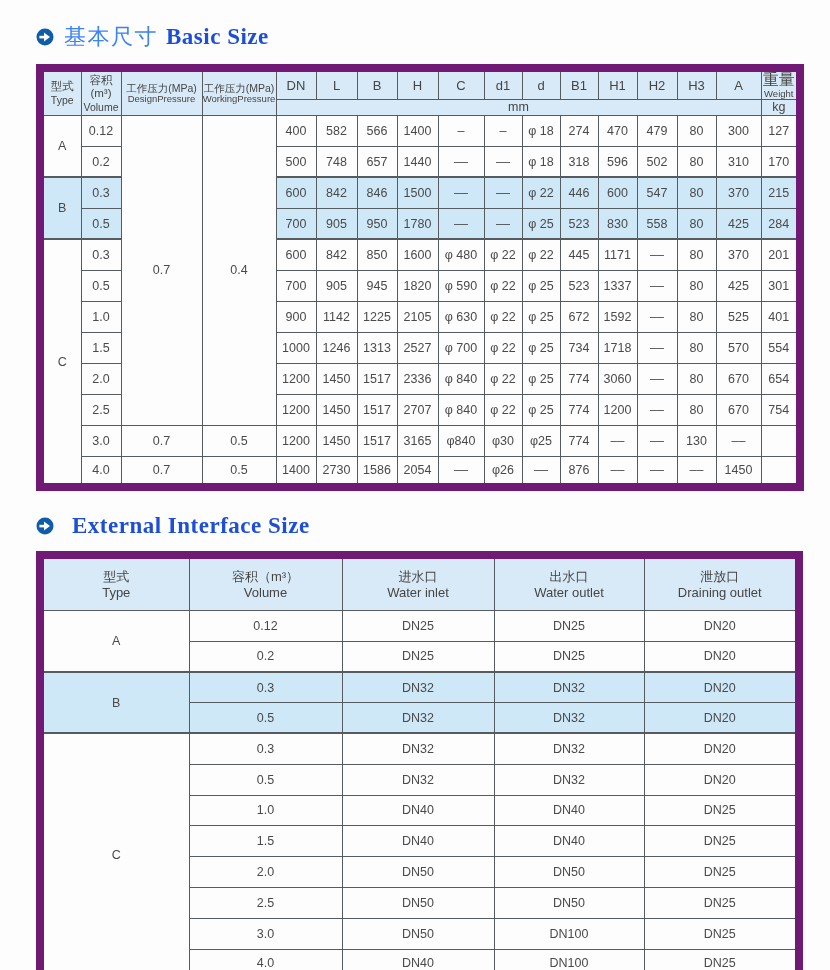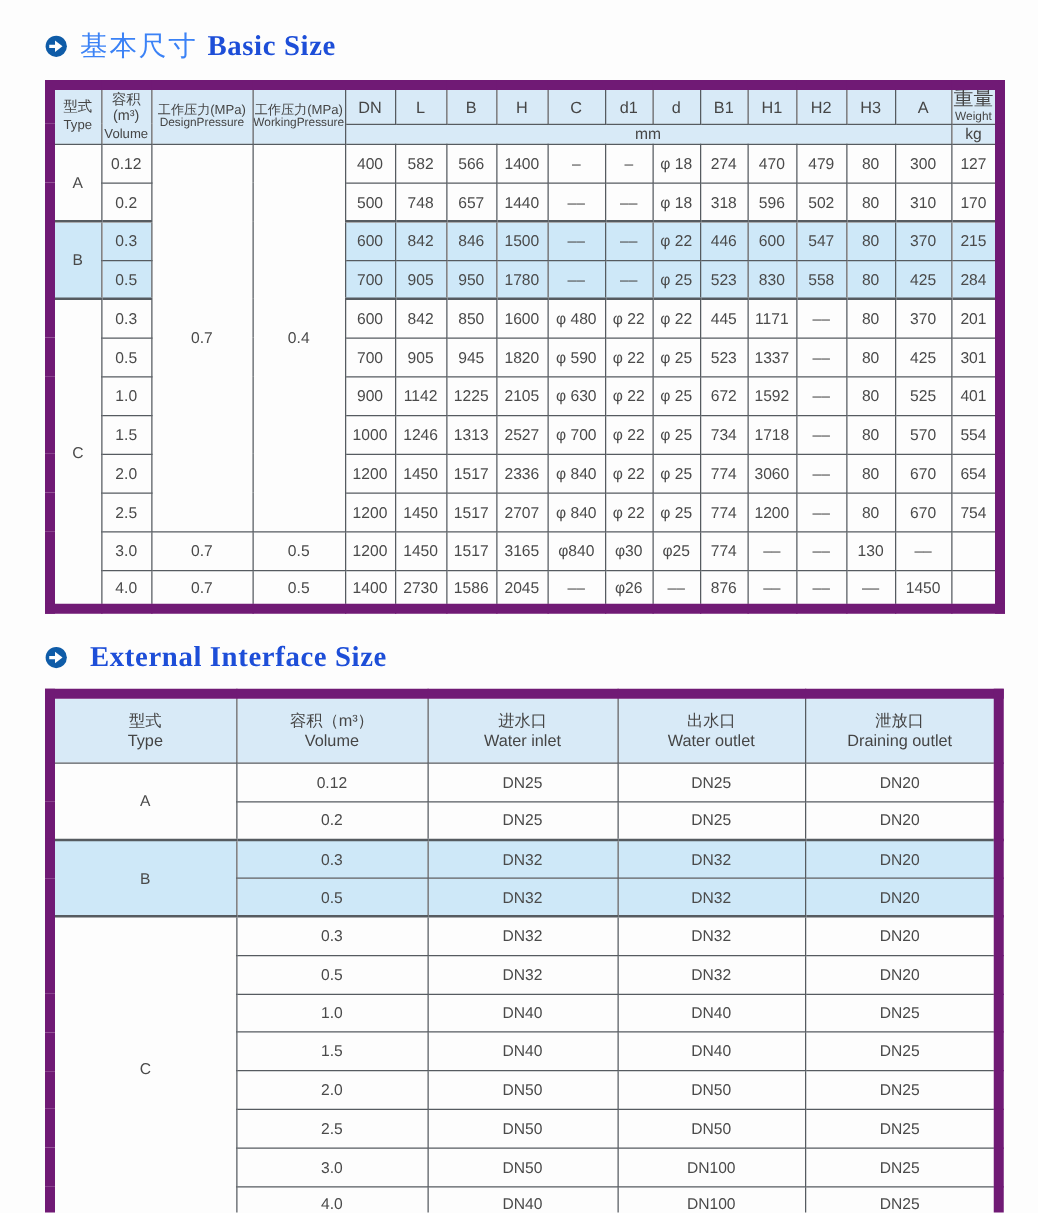--- a/index.html
+++ b/index.html
@@ -322,21 +322,21 @@
           <td>––</td>
           <td></td>
         </tr>
         <tr>
           <td>4.0</td>
           <td>0.7</td>
           <td>0.5</td>
           <td>1400</td>
           <td>2730</td>
           <td>1586</td>
-          <td>2045</td>
+          <td>2054</td>
           <td>––</td>
           <td>φ26</td>
           <td>––</td>
           <td>876</td>
           <td>––</td>
           <td>––</td>
           <td>––</td>
           <td>1450</td>
           <td></td>
         </tr>

